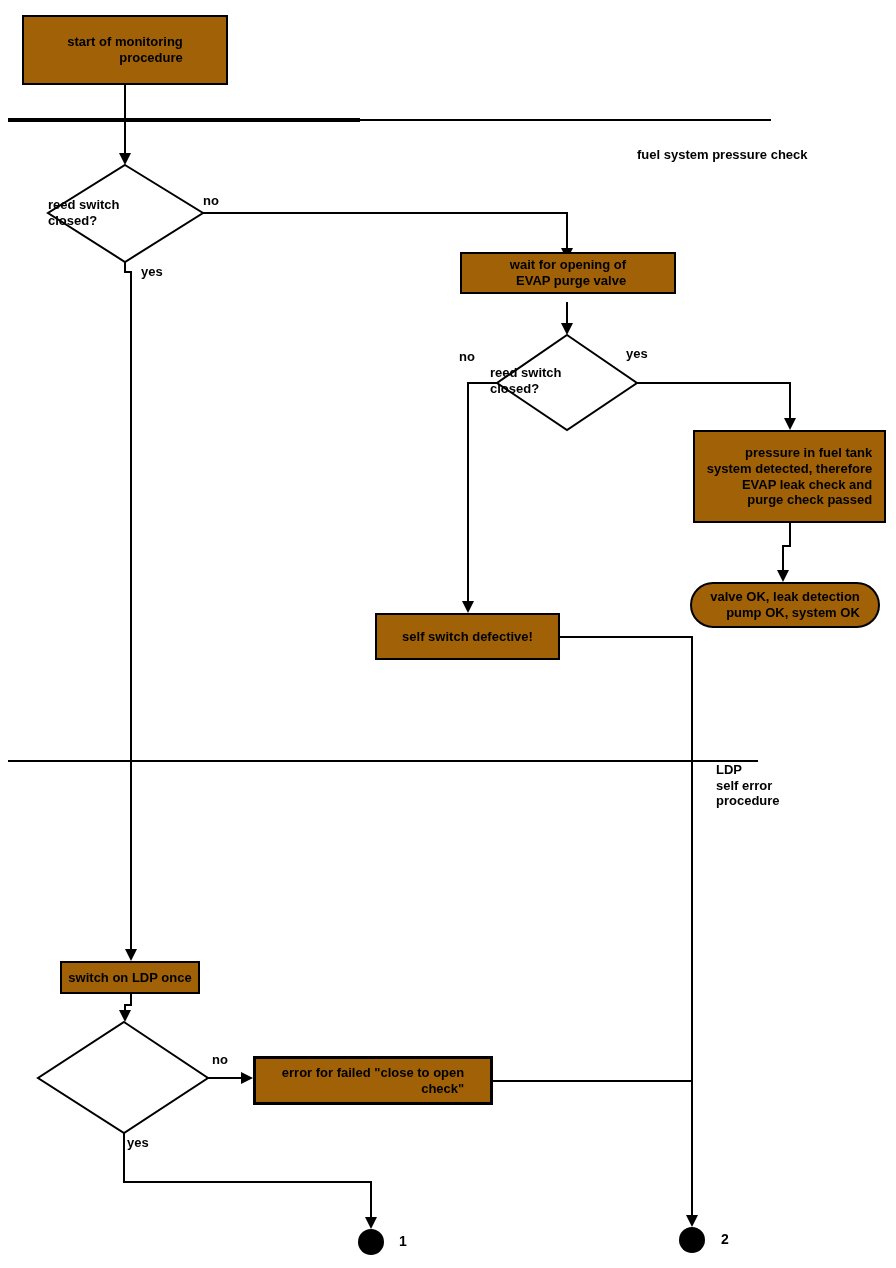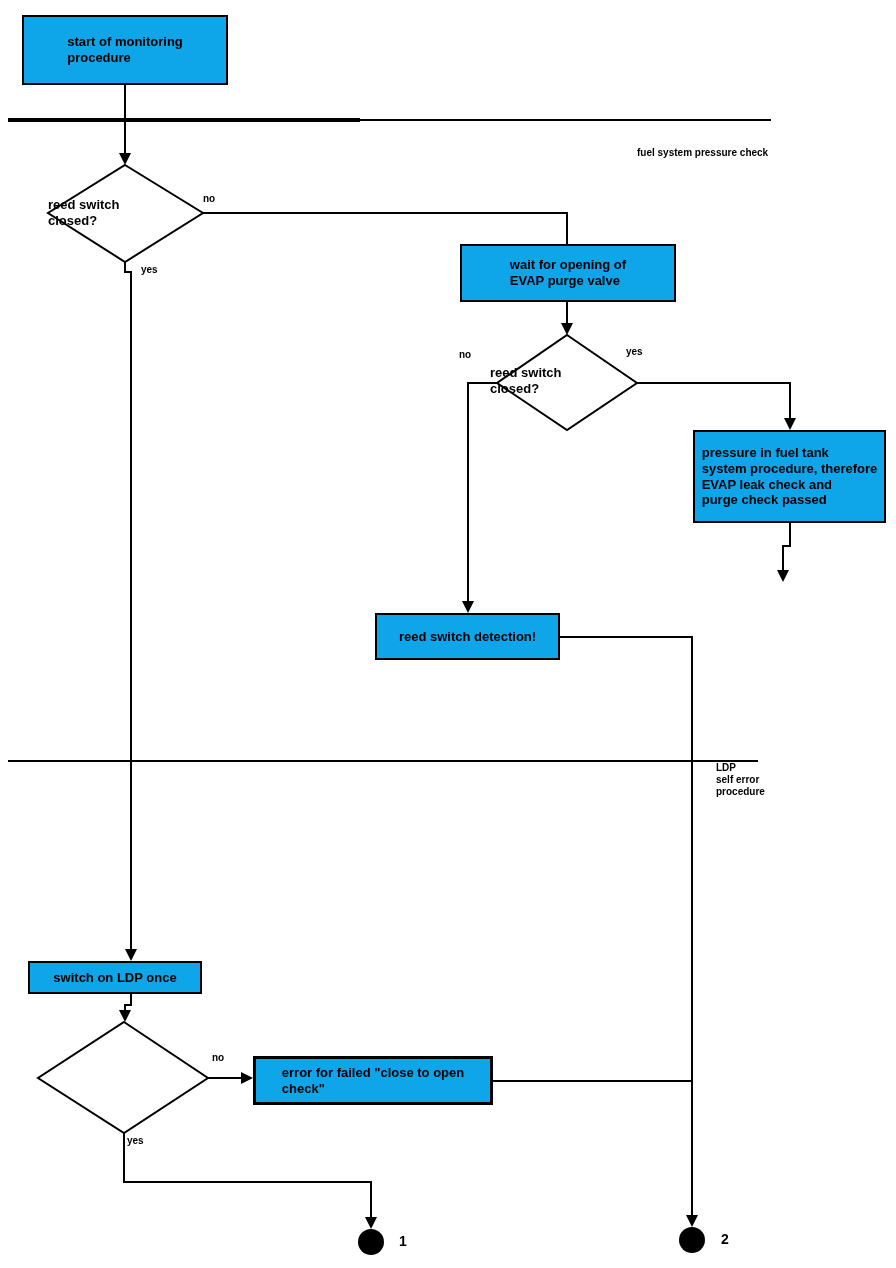--- a/index.html
+++ b/index.html
@@ -14,43 +14,43 @@
   }
   #wires {
     position: absolute;
     left: 0; top: 0;
     width: 896px; height: 1268px;
   }
   .box {
     position: absolute;
     box-sizing: border-box;
     border: 2px solid #000;
-    background: #0ea5e9;
+    background: #a16207;
     display: flex;
     align-items: center;
     justify-content: center;
-    text-align: left;
+    text-align: right;
     font-weight: bold;
     font-size: 13px;
     line-height: 1.22;
     white-space: pre-line;
   }
   .terminator { border-radius: 23px; }
   .dtext {
     position: absolute;
     text-align: left;
     font-weight: bold;
     font-size: 13px;
     line-height: 1.22;
     white-space: pre-line;
   }
   .elabel {
     position: absolute;
     font-weight: bold;
-    font-size: 10px;
+    font-size: 13px;
     line-height: 1.2;
     white-space: pre-line;
   }
   .conn-num { font-size: 14px; }
 </style>
 </head>
 <body>
 
 <div id="canvas">
 
@@ -89,32 +89,34 @@
     <polygon points="567,335 637,383 567,430 497,383" fill="#fff" stroke="#000" stroke-width="2"></polygon>
     <polygon points="124,1022 208,1078 124,1133 38,1078" fill="#fff" stroke="#000" stroke-width="2"></polygon>
 
     <circle cx="371" cy="1242" r="13" fill="#000"></circle>
     <circle cx="692" cy="1240" r="13" fill="#000"></circle>
   </svg>
 
   <div class="box" style="left:22px; top:15px; width:206px; height:70px;">start of monitoring
 procedure</div>
 
-  <div class="box" style="left:460px; top:244px; width:216px; height:58px;">wait for opening of
+  <div class="box" style="left:460px; top:252px; width:216px; height:42px;">wait for opening of
 EVAP purge valve</div>
 
   <div class="box" style="left:693px; top:430px; width:193px; height:93px;">pressure in fuel  tank
-system procedure, therefore
+system detected, therefore
 EVAP leak check and
 purge check passed</div>
 
+  <div class="box terminator" style="left:690px; top:582px; width:190px; height:46px;">valve OK, leak detection
+pump OK, system OK</div>
 
-  <div class="box" style="left:375px; top:613px; width:185px; height:47px;">reed switch detection!</div>
+  <div class="box" style="left:375px; top:613px; width:185px; height:47px;">self switch defective!</div>
 
-  <div class="box" style="left:28px; top:961px; width:174px; height:33px;">switch on LDP once</div>
+  <div class="box" style="left:60px; top:961px; width:140px; height:33px;">switch on LDP once</div>
 
   <div class="box" style="left:253px; top:1056px; width:240px; height:49px; border-width:3px;">error for failed "close to open
 check"</div>
 
   <div class="dtext" style="left:48px; top:197px; width:154px;">reed switch
 closed?</div>
   <div class="dtext" style="left:490px; top:365px; width:154px;">reed switch
 closed?</div>
 
   <div class="elabel" style="left:637px; top:147px;">fuel system pressure check</div>

